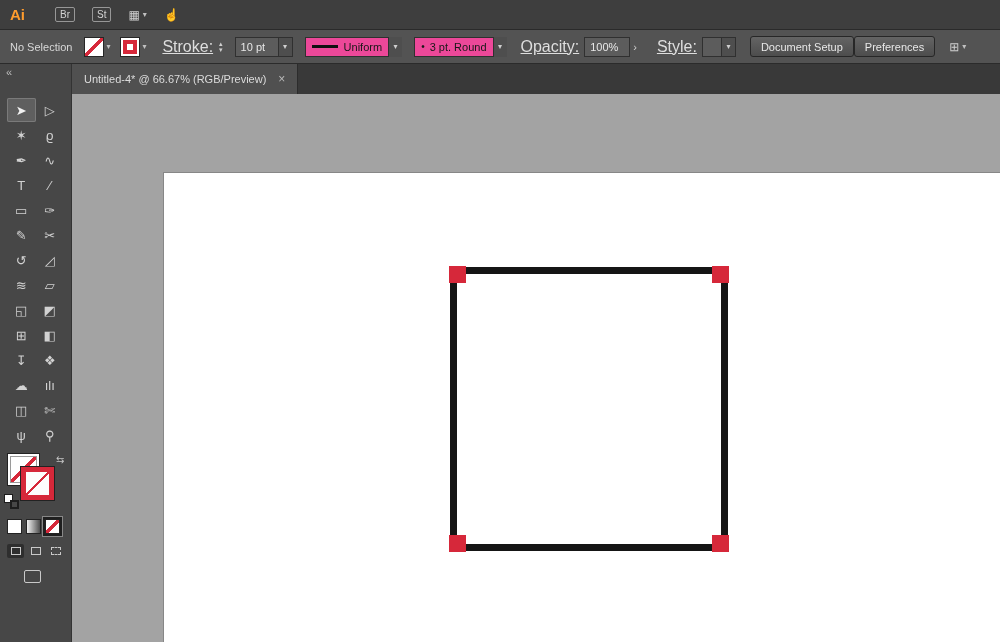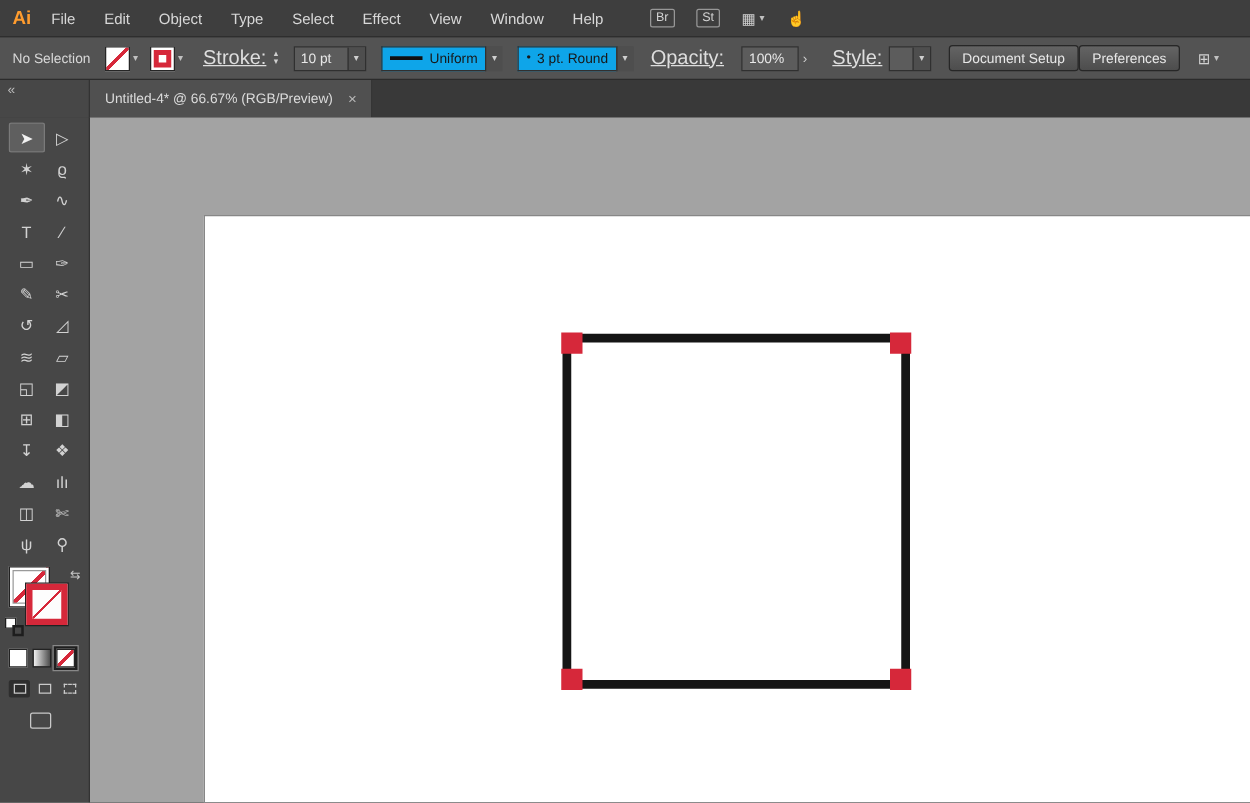--- a/index.html
+++ b/index.html
@@ -30,21 +30,21 @@
   .swatch { width:20px; height:20px; border:1px solid #262626; background:#fff; }
   .swatch-none { background:#fff linear-gradient(135deg, transparent 44%, var(--red) 44%, var(--red) 56%, transparent 56%); }
   .swatch-strokebox { width:20px; height:20px; border:1px solid #262626; background:#fff; padding:2px; }
   .swatch-strokebox .ring { width:100%; height:100%; border:4px solid var(--red); background:#fff; }
   .stepper { display:flex; flex-direction:column; justify-content:center; line-height:6px; color:#cfcfcf; font-size:7px; }
   .field { height:20px; background:#5c5c5c; border:1px solid #303030; display:flex; align-items:center; }
   .field-val { padding:0 5px; color:#e8e8e8; font-size:11px; white-space:nowrap; }
   .field-chev { width:14px; align-self:stretch; display:flex; align-items:center; justify-content:center;
                 border-left:1px solid #303030; color:#cfcfcf; font-size:8px; background:#4e4e4e; }
   .well-group { display:flex; height:20px; }
-  .well { height:20px; background:#0ea5e9; border:1px solid #303030; border-right:none;
+  .well { height:20px; background:#ec4899; border:1px solid #303030; border-right:none;
           display:flex; align-items:center; padding:0 6px; color:#181818; font-size:11px; white-space:nowrap; }
   .well .profile-line { width:26px; height:3px; background:#101010; margin-right:6px; }
   .well .brush-dot { font-size:10px; margin-right:5px; }
   .flyout { color:#cfcfcf; font-size:11px; margin-left:3px; }
   .cb-button { height:21px; padding:0 10px; background:linear-gradient(#646464,#4d4d4d);
                border:1px solid #272727; border-radius:3px; color:#e8e8e8; font-size:11px;
                display:flex; align-items:center; white-space:nowrap; }
 
   
   #tabrow { position:absolute; left:0; top:64px; width:100%; height:30px; display:flex; }
@@ -101,32 +101,20 @@
   .corner.bl { left:-8px; bottom:-8px; }
   .corner.br { right:-8px; bottom:-8px; }
 </style>
 </head>
 <body>
 
 <div id="app">
 
   <div id="menubar">
     <span class="ai-logo">Ai</span>
-    <nav class="menus">
-
-    <span class="menu-item">File</span>
-        <span class="menu-item">Edit</span>
-        <span class="menu-item">Object</span>
-        <span class="menu-item">Type</span>
-        <span class="menu-item">Select</span>
-        <span class="menu-item">Effect</span>
-        <span class="menu-item">View</span>
-        <span class="menu-item">Window</span>
-        <span class="menu-item">Help</span>
-      </nav>
     <div class="appbar-right">
       <span class="badge">Br</span>
       <span class="badge">St</span>
       <span class="appbar-icon">
         <span>▦</span>
         <span class="chev">▾</span>
       </span>
       <span class="appbar-icon">
         <span>☝</span>
       </span>
@@ -170,21 +158,21 @@
 
     <span class="well-group" style="margin-left:12px">
       <span class="well">
         <span class="brush-dot">•</span>
         <span>3 pt. Round</span>
       </span>
       <span class="field-chev" style="border-left:1px solid #303030">▾</span>
     </span>
 
     <span class="cb-label cb-link" style="margin-left:14px">Opacity:</span>
-    <span class="field" style="margin-left:14px; width:46px">
+    <span class="field" style="margin-left:5px; width:46px">
       <span class="field-val">100%</span>
     </span>
     <span class="flyout">›</span>
 
     <span class="cb-label cb-link" style="margin-left:20px">Style:</span>
     <span class="field" style="margin-left:5px; width:34px">
       <span class="field-val" style="flex:1"></span>
       <span class="field-chev">▾</span>
     </span>
 

